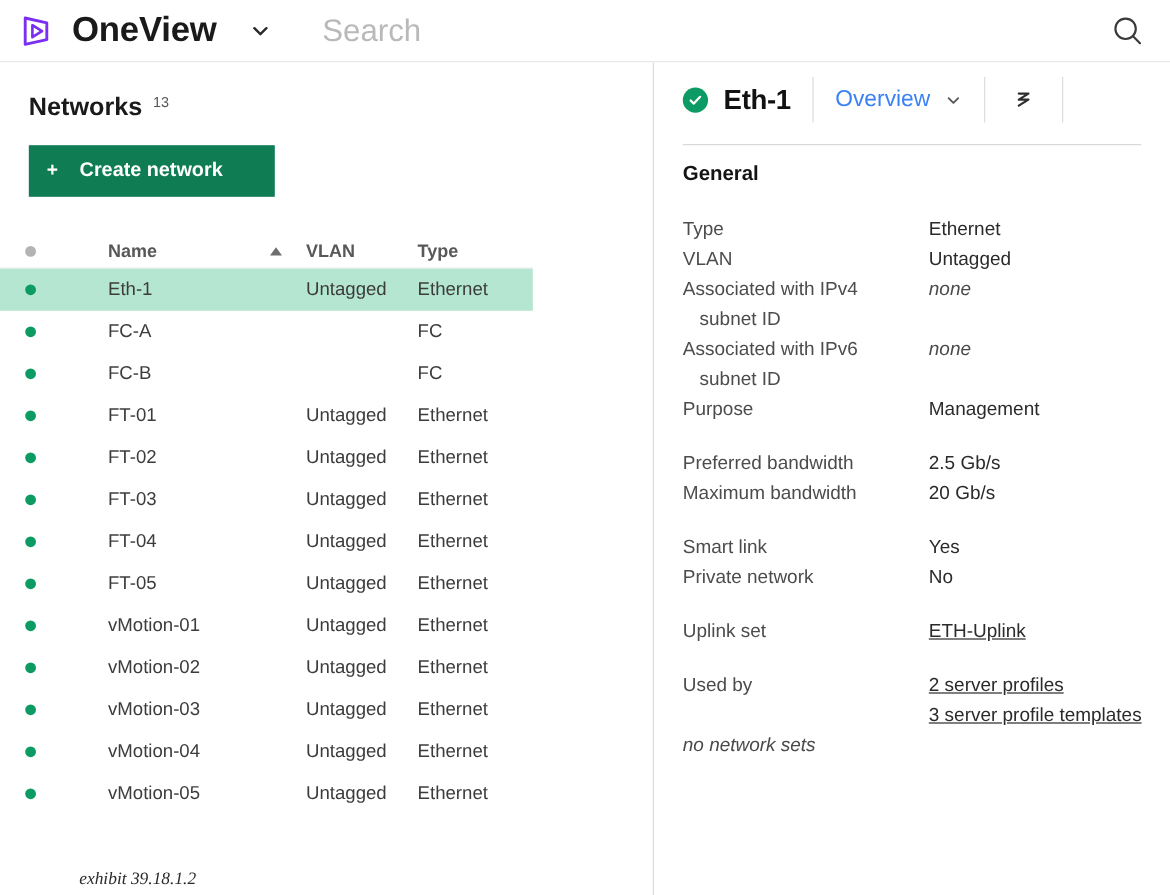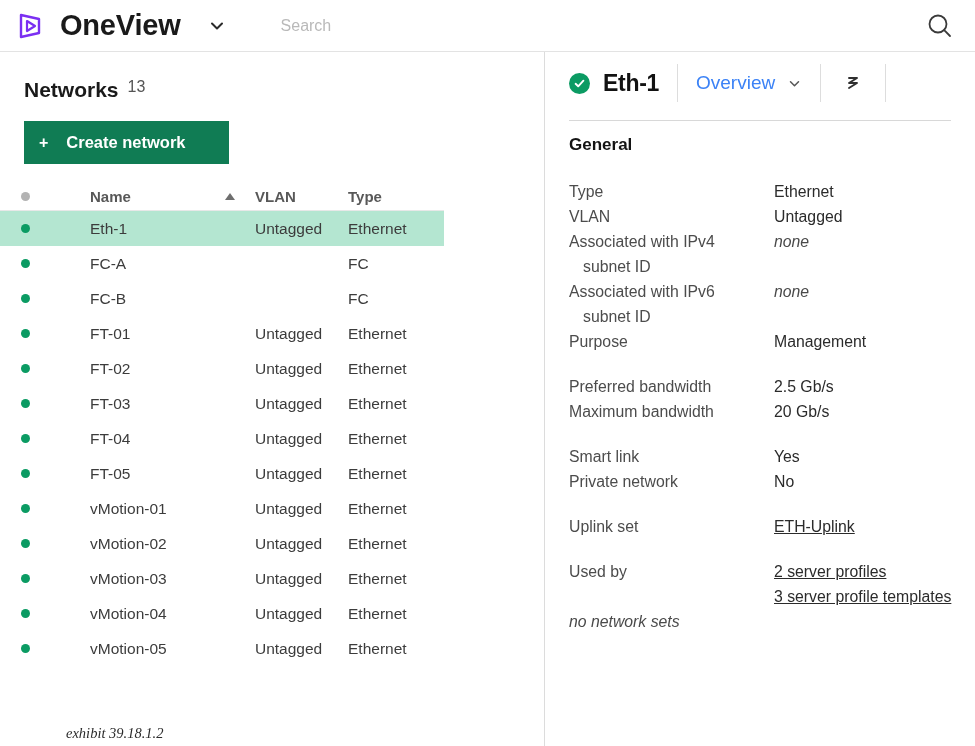--- a/index.html
+++ b/index.html
@@ -43,22 +43,22 @@
   .brand-caret {
     margin-left: 26px;
     width: 20px;
     height: 20px;
     display: flex;
     align-items: center;
     justify-content: center;
     cursor: pointer;
   }
   .search-placeholder {
-    margin-left: 54px;
-    font-size: 16px;
+    margin-left: 42px;
+    font-size: 26px;
     color: #b9b9b9;
     cursor: text;
     flex: 1;
   }
   .search-icon-btn {
     margin-right: 18px;
     width: 34px;
     height: 34px;
     display: flex;
     align-items: center;
@@ -88,21 +88,21 @@
     display: flex;
     align-items: flex-start;
   }
   .panel-heading .title {
     font-size: 21px;
     font-weight: bold;
     color: #1a1a1a;
   }
   .panel-heading .count {
     margin-left: 9px;
-    font-size: 16px;
+    font-size: 12px;
     color: #555555;
   }
   .create-btn {
     margin: 19px 0 0 24px;
     width: 205px;
     height: 43px;
     background: #107c54;
     color: #ffffff;
     border: none;
     font-family: "Liberation Sans", sans-serif;
@@ -112,21 +112,21 @@
     align-items: center;
     cursor: pointer;
   }
   .create-btn .plus {
     margin: 0 18px 0 15px;
     font-size: 16px;
     font-weight: bold;
   }
 
   
-  .net-table { margin-top: 18px; width: 444px; }
+  .net-table { margin-top: 31px; width: 444px; }
   .net-head {
     display: flex;
     align-items: center;
     height: 29px;
     border-bottom: 1px solid #e8e8e8;
     font-size: 15px;
     font-weight: bold;
     color: #585858;
   }
   .net-row {

